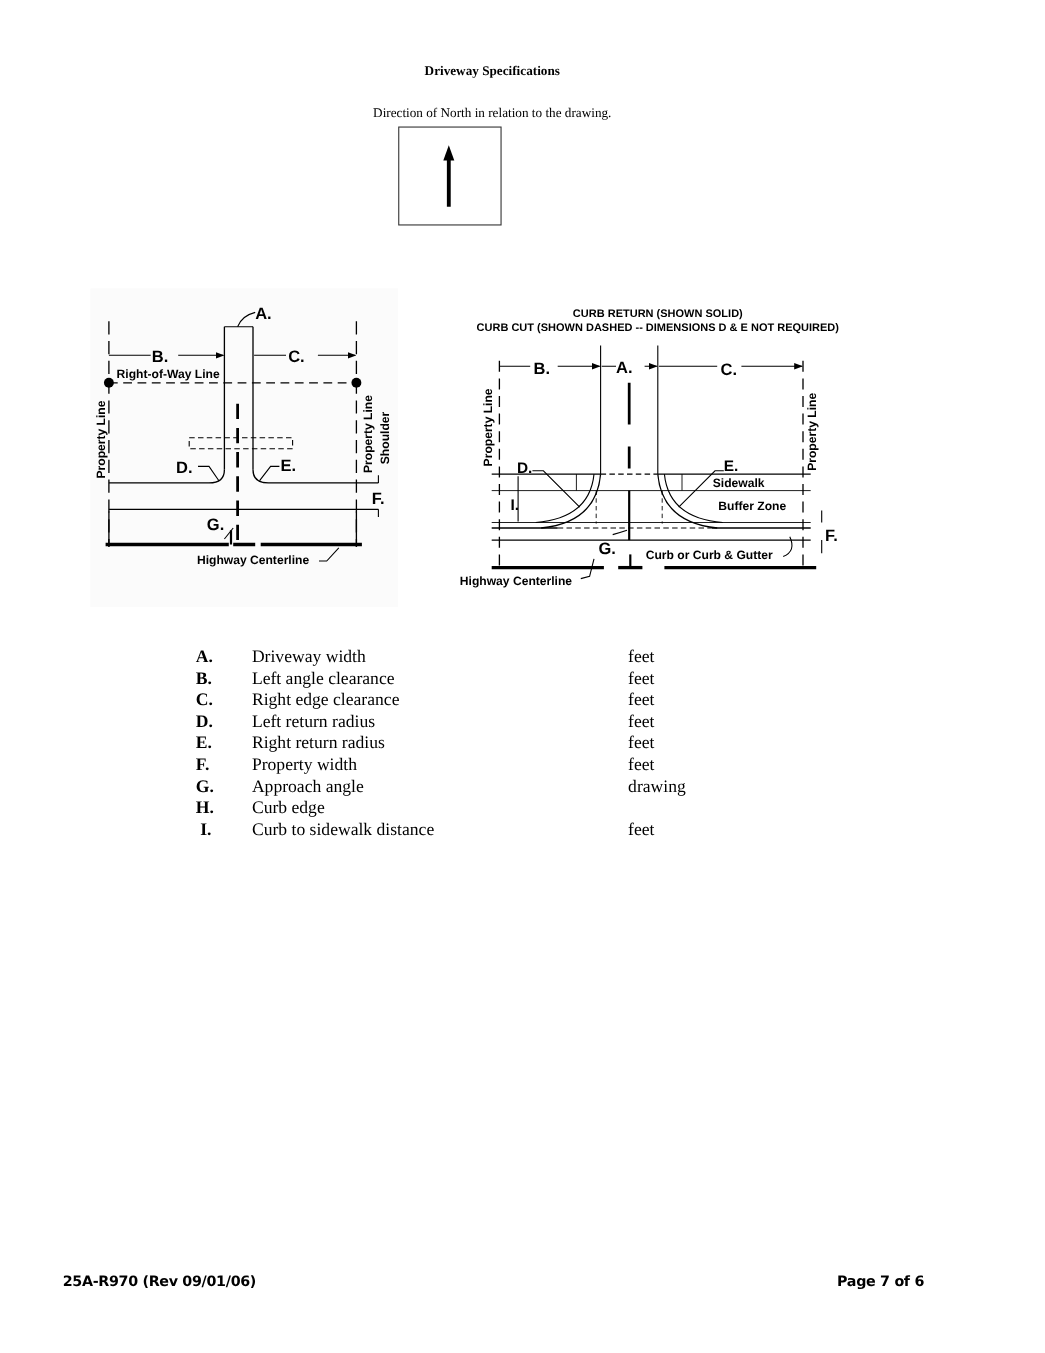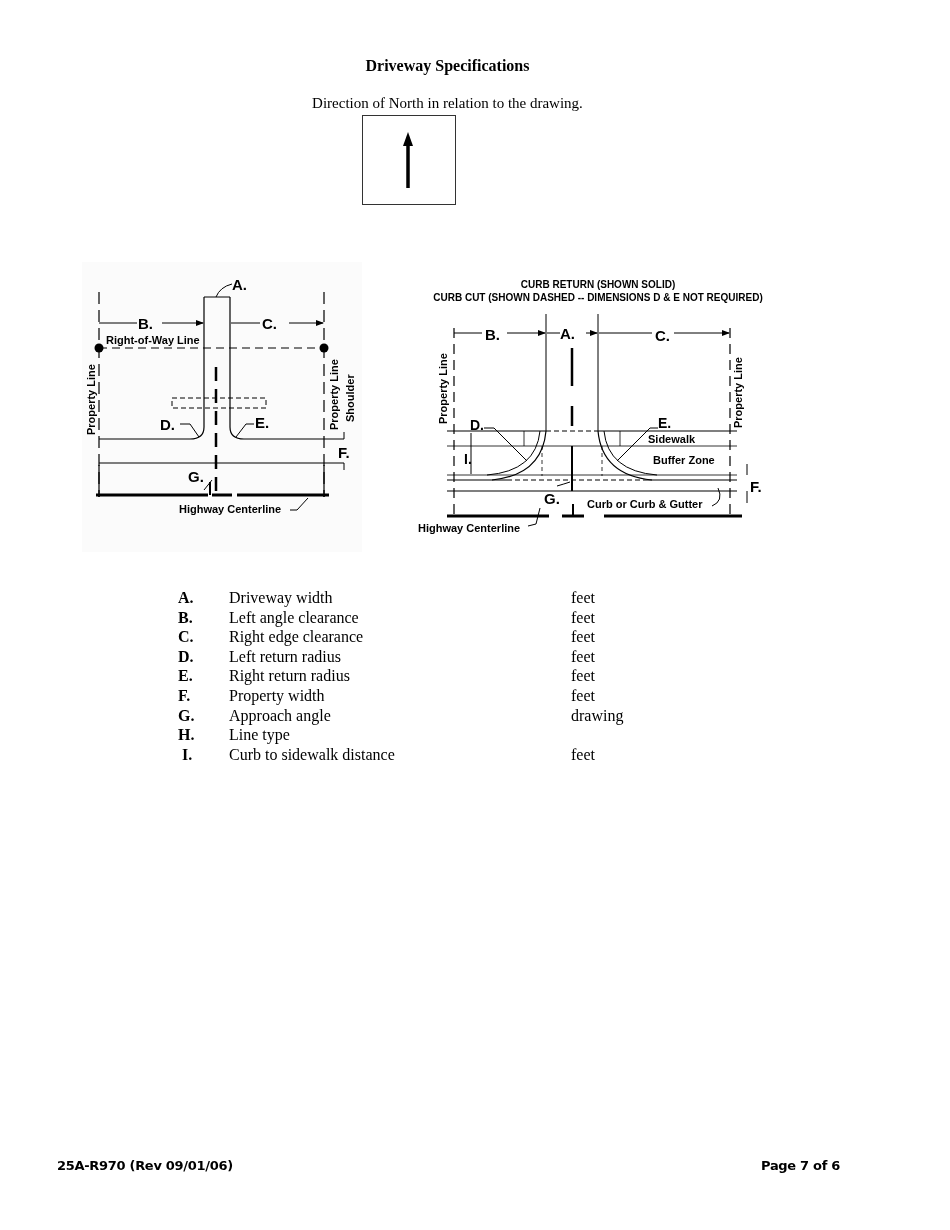--- a/index.html
+++ b/index.html
@@ -15,29 +15,29 @@
       font-family: "Liberation Serif", serif;
       color: #000;
     }
     .title {
       position: absolute;
       left: 0;
       width: 895px;
       top: 57px;
       text-align: center;
       font-weight: bold;
-      font-size: 16px;
+      font-size: 12px;
     }
     .subtitle {
       position: absolute;
       left: 0;
       width: 895px;
       top: 95px;
       text-align: center;
-      font-size: 15px;
+      font-size: 12px;
     }
     .north-box {
       position: absolute;
       left: 362px;
       top: 115px;
       width: 94px;
       height: 90px;
       border: 1px solid #333;
       box-sizing: border-box;
     }
@@ -284,21 +284,21 @@
       <td class="desc">Property width</td>
       <td class="unit">feet</td>
     </tr>
     <tr>
       <td class="letter">G.</td>
       <td class="desc">Approach angle</td>
       <td class="unit">drawing</td>
     </tr>
     <tr>
       <td class="letter">H.</td>
-      <td class="desc">Line type</td>
+      <td class="desc">Curb edge</td>
       <td class="unit"></td>
     </tr>
     <tr>
       <td class="letter center">I.</td>
       <td class="desc">Curb to sidewalk distance</td>
       <td class="unit">feet</td>
     </tr>
   </tbody>
 </table>
 

